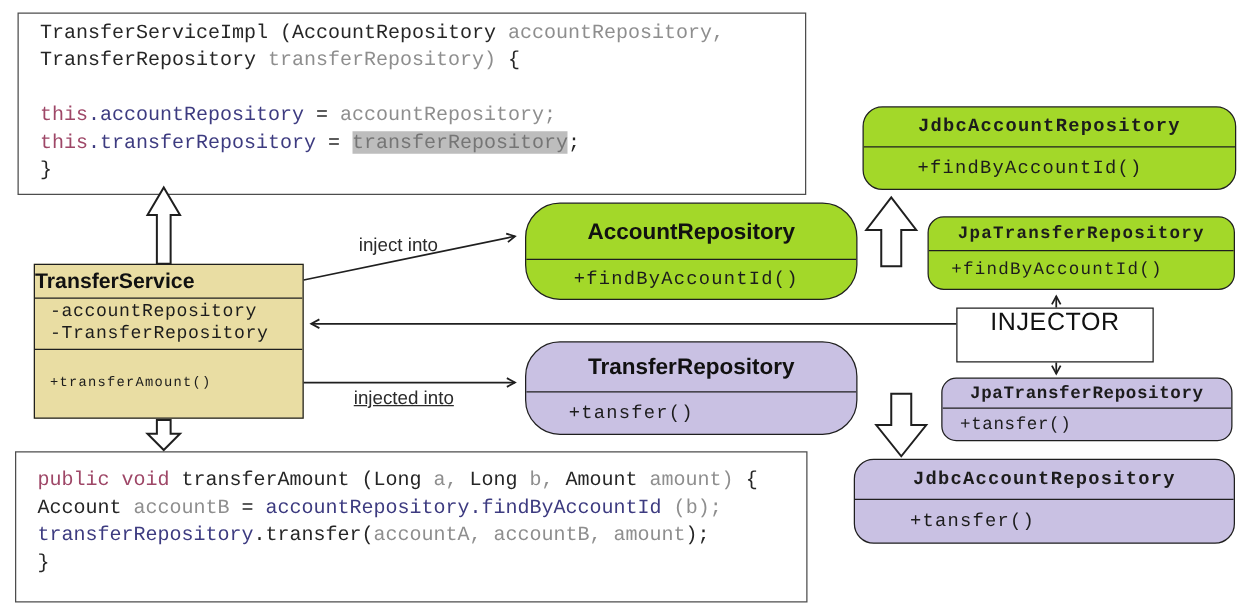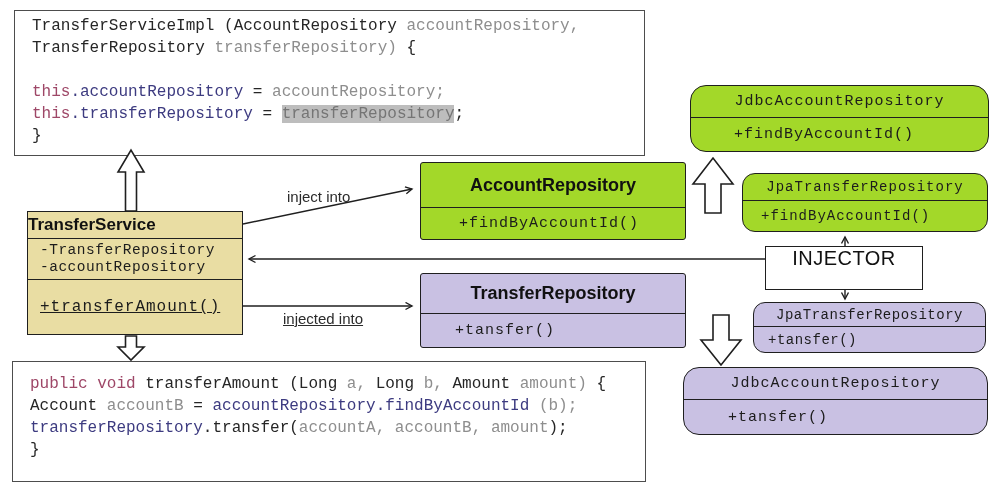--- a/index.html
+++ b/index.html
@@ -30,24 +30,25 @@
   .c-id { color: #3d3b80; }
   .c-g  { color: #8e8e8e; }
   .c-hl { color: #757575; background: #bdbdbd; }
 
   
   .uml {
     position: absolute;
     border: 1.4px solid #1f1f1f;
     overflow: hidden;
   }
-  .rounded { border-radius: 3px; }
+  .rounded { border-radius: 28px; }
   .uml .title {
     display: flex; align-items: center; justify-content: center;
     border-bottom: 1.3px solid #1f1f1f;
+    font-weight: bold;
   }
   .uml .method {
     display: flex; align-items: center;
     font-family: "Liberation Mono", "DejaVu Sans Mono", monospace;
     color: #1c1c1c;
   }
   .bold-title { font-weight: bold; font-family: "Liberation Sans", sans-serif; color: #111; }
   .mono-title { font-family: "Liberation Mono", "DejaVu Sans Mono", monospace; font-weight: normal; color: #1c1c1c; }
 
   .green  { background: #a3d829; }
@@ -55,21 +56,21 @@
 
   
   #transfer-service { left: 27px; top: 211px; width: 216px; height: 124px; background: #e9dda3; }
   #transfer-service .title { height: 27px; justify-content: flex-start; padding-left: 0; font-size: 17px; }
   #transfer-service .attrs {
     height: 41px; border-bottom: 1.3px solid #1f1f1f;
     padding: 3px 0 0 12px;
     font-family: "Liberation Mono", "DejaVu Sans Mono", monospace;
     font-size: 14.5px; line-height: 17px; letter-spacing: 0.5px; color: #1c1c1c;
   }
-  #transfer-service .method { height: 54px; padding-left: 12px; font-size: 16px; letter-spacing: 1px; text-decoration: underline; }
+  #transfer-service .method { height: 54px; padding-left: 12px; font-size: 11px; letter-spacing: 1px; }
 
   
   #account-repository { left: 420px; top: 162px; width: 266px; height: 78px; }
   #account-repository .title { height: 45px; font-size: 18px; }
   #account-repository .method { height: 31px; padding-left: 38px; font-size: 15px; letter-spacing: 1px; }
 
   
   #transfer-repository { left: 420px; top: 273px; width: 266px; height: 75px; }
   #transfer-repository .title { height: 40px; font-size: 18px; }
   #transfer-repository .method { height: 33px; padding-left: 34px; font-size: 15px; letter-spacing: 1px; }
@@ -129,22 +130,22 @@
   <div class="code-box" style="left:12px; top:361px; width:634px; height:121px; padding-top:11px;">
     <div class="code-line"><span class="c-kw">public void</span><span class="c-k"> transferAmount (Long </span><span class="c-g">a,</span><span class="c-k"> Long </span><span class="c-g">b,</span><span class="c-k"> Amount </span><span class="c-g">amount)</span><span class="c-k"> {</span></div>
     <div class="code-line"><span class="c-k">Account </span><span class="c-g">accountB</span><span class="c-k"> = </span><span class="c-id">accountRepository.findByAccountId</span><span class="c-g"> (b);</span></div>
     <div class="code-line"><span class="c-id">transferRepository</span><span class="c-k">.transfer(</span><span class="c-g">accountA, accountB, amount</span><span class="c-k">);</span></div>
     <div class="code-line"><span class="c-k">}</span></div>
   </div>
 
   <div class="uml" id="transfer-service">
     <div class="title bold-title">TransferService</div>
     <div class="attrs">
+      <div>-accountRepository</div>
       <div>-TransferRepository</div>
-      <div>-accountRepository</div>
     </div>
     <div class="method">+transferAmount()</div>
   </div>
 
   <div class="uml rounded green" id="account-repository">
     <div class="title bold-title">AccountRepository</div>
     <div class="method">+findByAccountId()</div>
   </div>
 
   <div class="uml rounded purple" id="transfer-repository">

